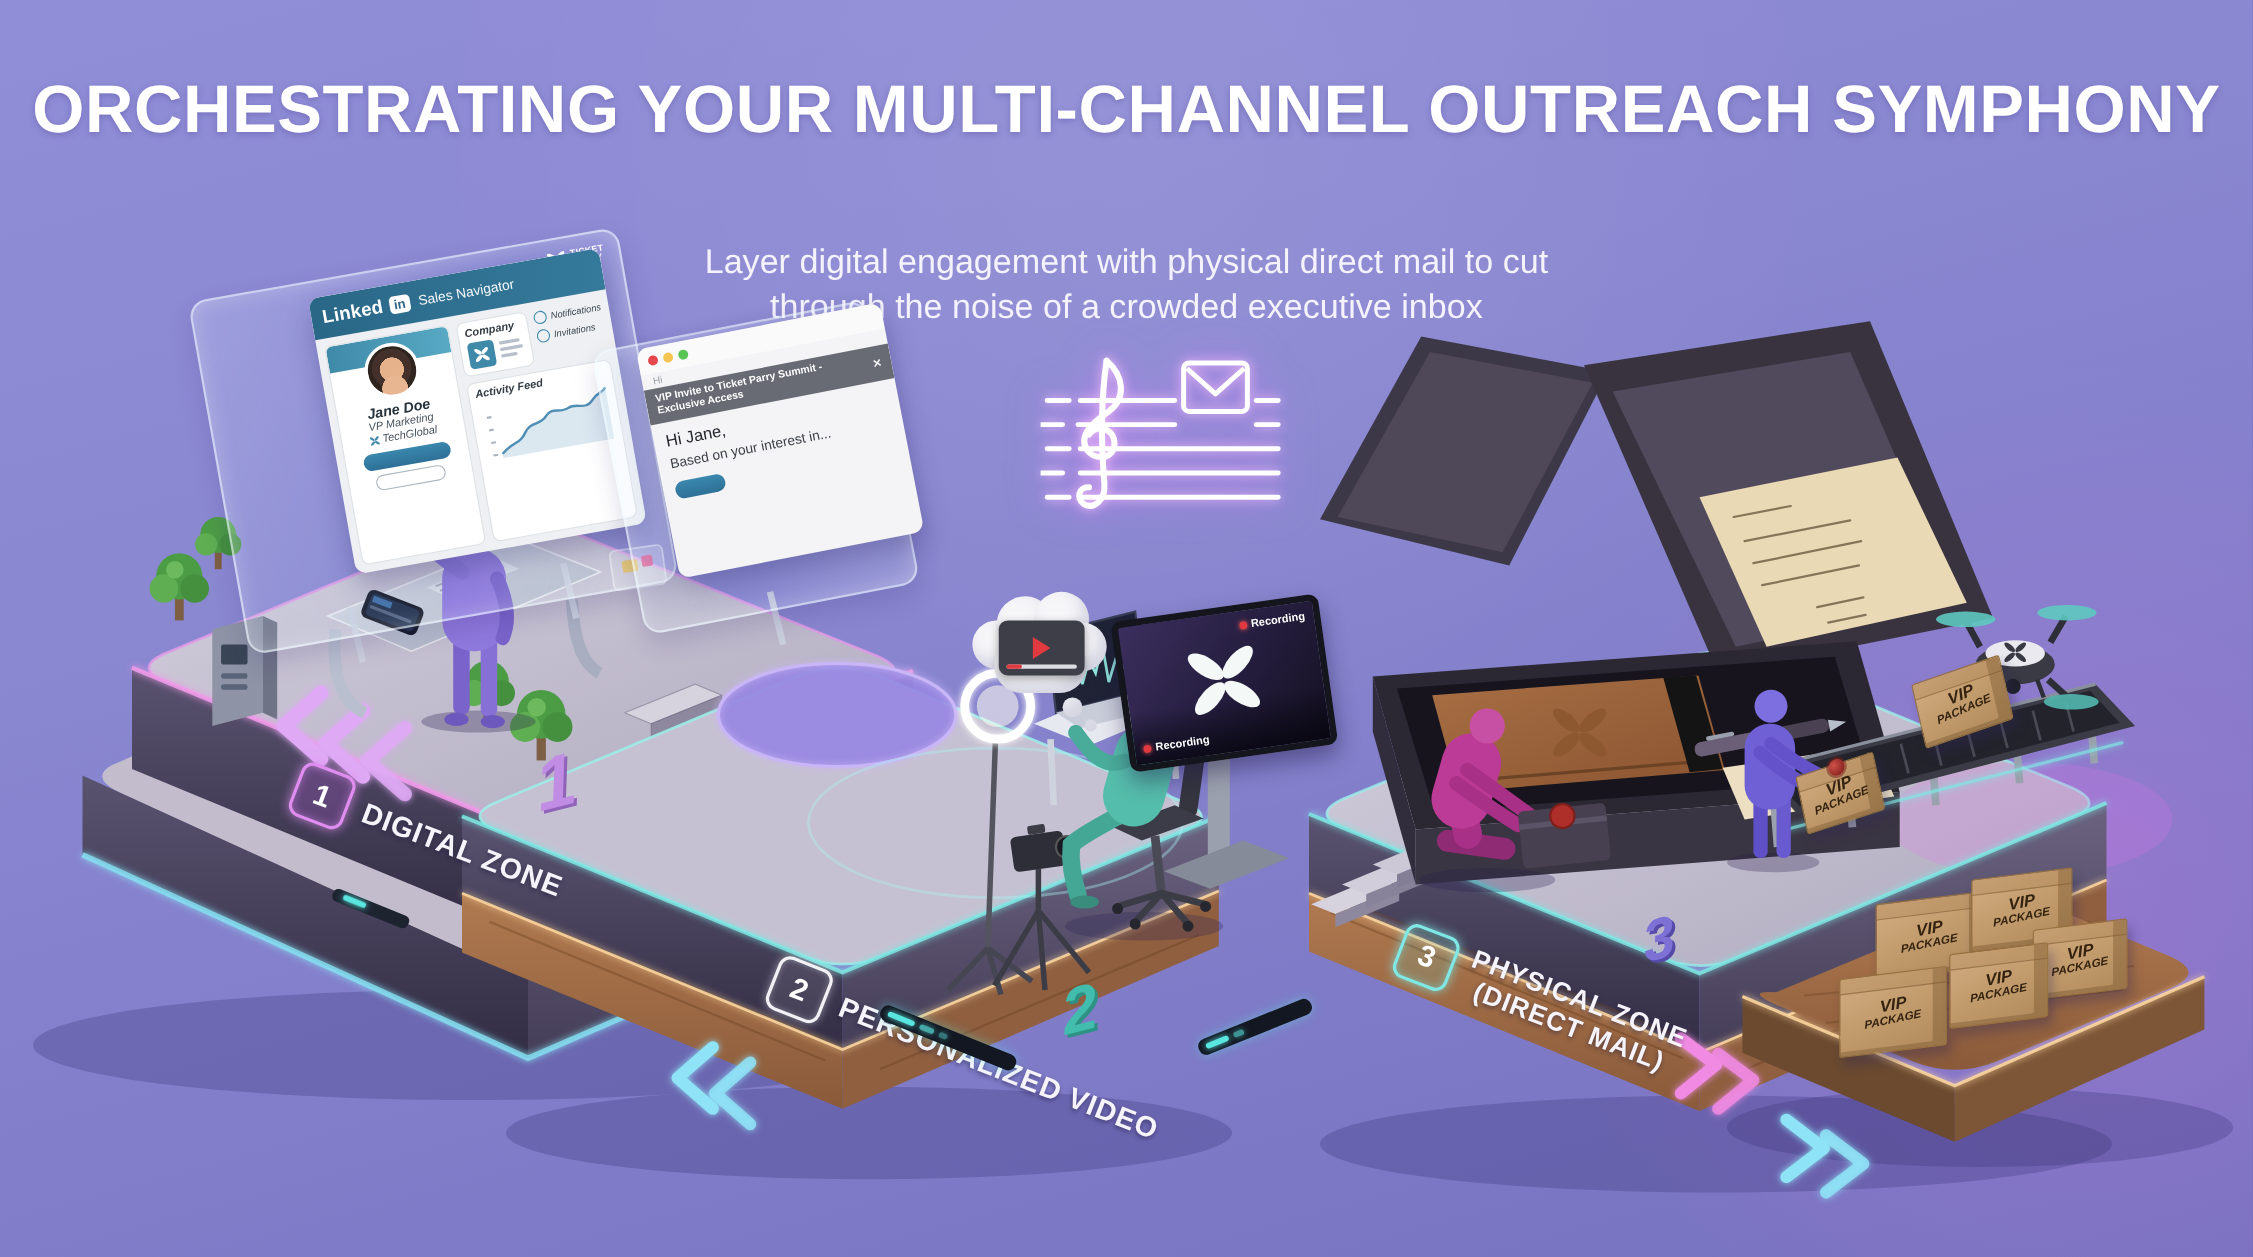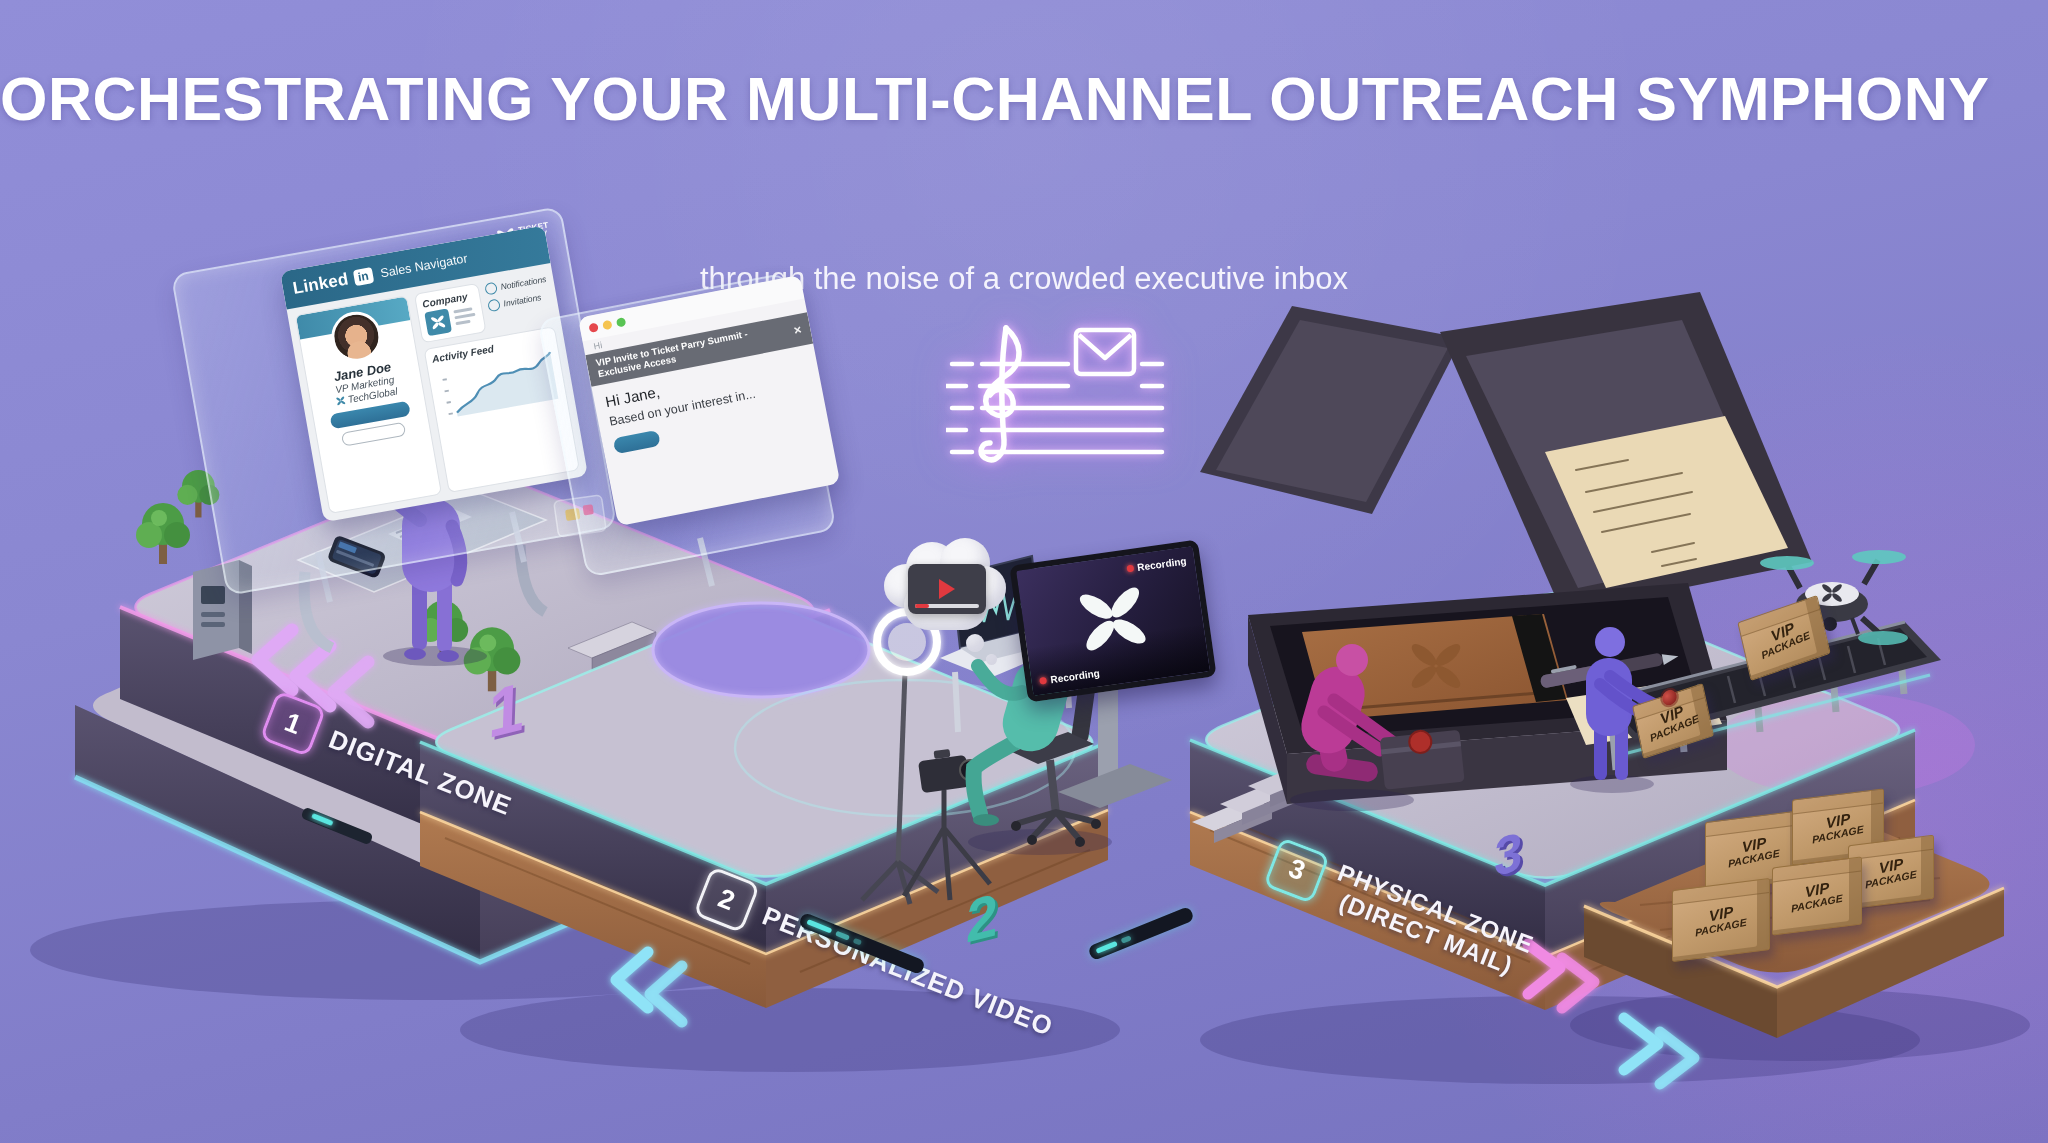--- a/index.html
+++ b/index.html
@@ -5,21 +5,21 @@
   html,body{margin:0;padding:0;background:#6e6ab8;}
   .stage{
     position:relative;width:2048px;height:1143px;overflow:hidden;
     font-family:"Liberation Sans",sans-serif;
     background:
       radial-gradient(circle at 93% 72%, rgba(222,118,232,.22), transparent 24%),
       radial-gradient(circle at 50% 12%, rgba(255,255,255,.07), transparent 45%),
       linear-gradient(165deg,#918ed8 0%,#8a87d1 38%,#817dc9 66%,#7672bf 100%);
   }
   
-  .title{position:absolute;top:64px;left:0;width:100%;text-align:left;
+  .title{position:absolute;top:64px;left:0;width:100%;text-align:center;
     color:#fff;font-size:61px;font-weight:800;letter-spacing:.5px;
     text-shadow:0 2px 6px rgba(70,60,140,.35);}
   .subtitle{position:absolute;top:218px;left:0;width:100%;text-align:center;
     color:#f4f3fc;font-size:31px;line-height:1.32;font-weight:400;}
   
   .music{position:absolute;left:946px;top:320px;width:224px;height:164px;
     filter:drop-shadow(0 0 5px rgba(246,190,255,.95)) drop-shadow(0 0 16px rgba(205,120,250,.55));}
   
   .scene{position:absolute;left:0;top:0;width:2048px;height:1143px;}
   
@@ -498,21 +498,21 @@
       <path d="M1562 958 L1594 982 L1562 1008" opacity=".85"></path>
     </g>
     <g stroke="#8fe3f7" stroke-width="11" fill="none" stroke-linecap="round" stroke-linejoin="round" filter="url(#glow)">
       <path d="M1624 1018 L1658 1044 L1624 1070"></path>
       <path d="M1660 1032 L1694 1058 L1660 1084" opacity=".85"></path>
     </g>
   </svg>
 
   <div class="title">ORCHESTRATING YOUR MULTI-CHANNEL OUTREACH SYMPHONY</div>
   <div class="subtitle">
-    <br>
+    <span>Layer digital engagement with physical direct mail to cut</span><br>
     <span>through the noise of a crowded executive inbox</span>
   </div>
 
   <div class="music">
     <svg viewBox="0 0 224 164" width="224" height="164">
       <g stroke="#fff" stroke-width="4.5" stroke-linecap="round" fill="none">
         <path d="M6 44H26 M36 44H122 M196 44H216"></path>
         <path d="M0 66H20 M34 66H122 M196 66H216"></path>
         <path d="M6 88H26 M36 88H216"></path>
         <path d="M0 110H20 M36 110H216"></path>

